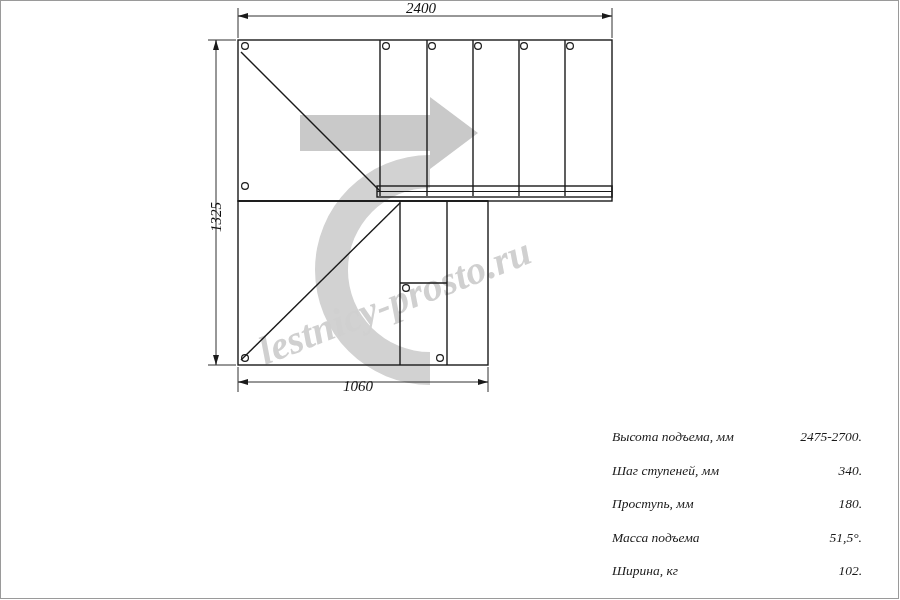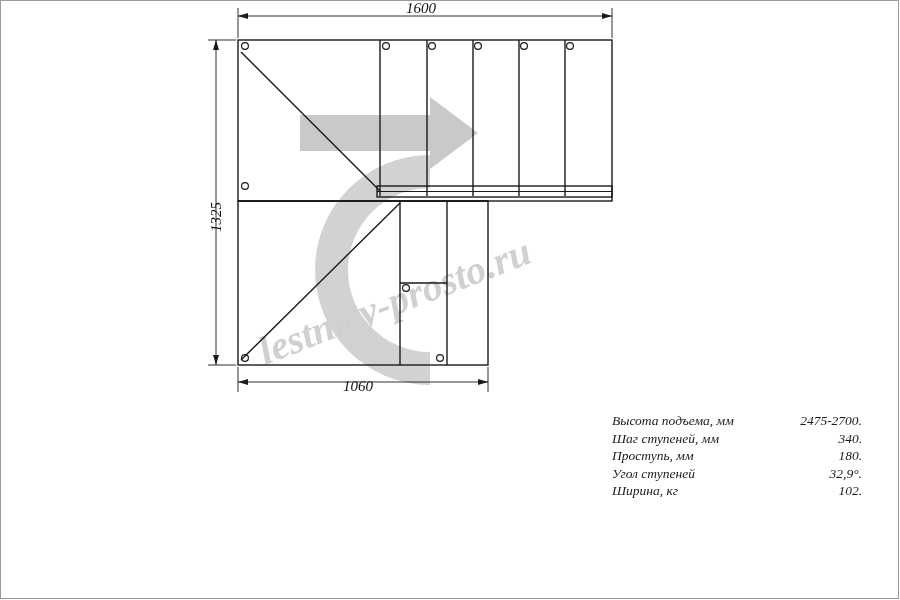--- a/index.html
+++ b/index.html
@@ -57,21 +57,21 @@
     font-size: 13.5px;
     color: #1a1a1a;
   }
   .spec-row {
     display: flex;
     justify-content: space-between;
     align-items: baseline;
     line-height: 17.6px;
     white-space: nowrap;
   }
-  .spec-label { text-align: left; }
+  .spec-label { text-align: left; margin-top: 16px; }
   .spec-value { text-align: left; }
   .dim-label {
     position: absolute;
     font-family: "Liberation Serif", serif;
     font-style: italic;
     font-size: 15px;
     color: #111111;
     white-space: nowrap;
   }
   .dim-vertical {
@@ -171,42 +171,42 @@
 
         <line x1="238" y1="367" x2="238" y2="392"></line>
         <line x1="488" y1="367" x2="488" y2="392"></line>
         <line x1="238" y1="382" x2="488" y2="382"></line>
         <path d="M 238 382 L 248 379 L 248 385 Z" fill="#1a1a1a" stroke="none"></path>
         <path d="M 488 382 L 478 379 L 478 385 Z" fill="#1a1a1a" stroke="none"></path>
       </g>
     </g>
   </svg>
 
-  <div class="dim-label" style="left:406px; top:0px;">1600</div>
+  <div class="dim-label" style="left:406px; top:0px;">2400</div>
 
   <div class="dim-label dim-vertical" style="left:208px; top:232px;">1325</div>
 
   <div class="dim-label" style="left:343px; top:378px;">1060</div>
 
   <div class="spec">
     <div class="spec-row">
       <span class="spec-label">Высота подъема, мм</span>
       <span class="spec-value">2475-2700.</span>
     </div>
     <div class="spec-row">
       <span class="spec-label">Шаг ступеней, мм</span>
       <span class="spec-value">340.</span>
     </div>
     <div class="spec-row">
       <span class="spec-label">Проступь, мм</span>
       <span class="spec-value">180.</span>
     </div>
     <div class="spec-row">
-      <span class="spec-label">Угол ступеней</span>
-      <span class="spec-value">32,9°.</span>
+      <span class="spec-label">Масса подъема</span>
+      <span class="spec-value">51,5°.</span>
     </div>
     <div class="spec-row">
       <span class="spec-label">Ширина, кг</span>
       <span class="spec-value">102.</span>
     </div>
   </div>
 
 </div>
 
 </body></html>

